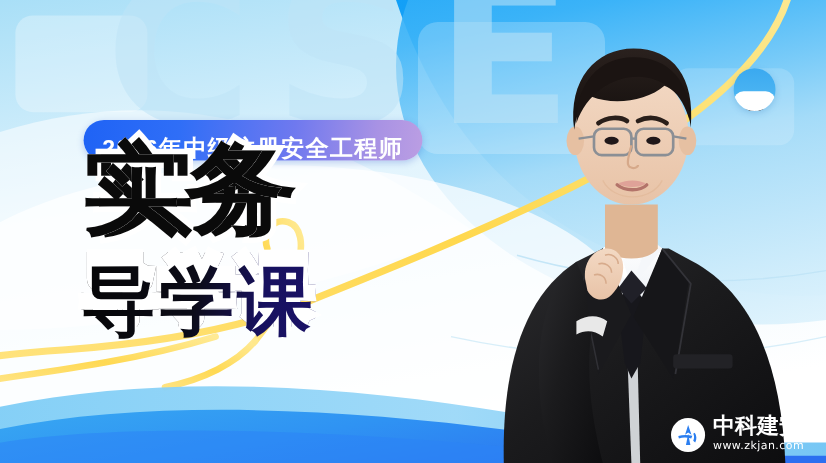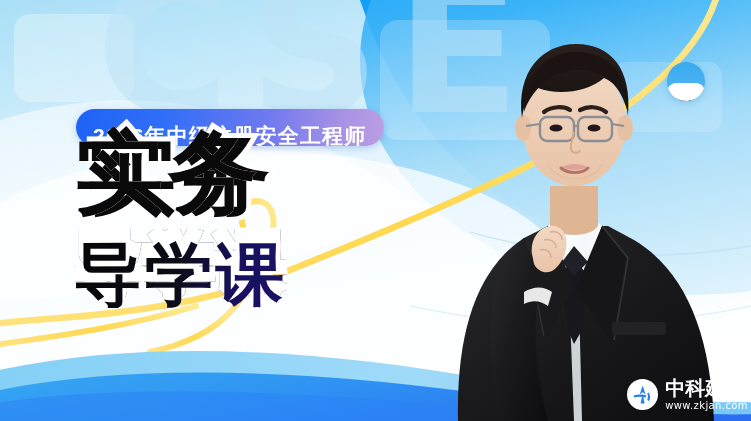--- a/index.html
+++ b/index.html
@@ -127,22 +127,22 @@
     letter-spacing:2px;
   }
 
   
   .person{position:absolute;left:398px;top:0;width:353px;height:421px;}
   .person svg{display:block;width:353px;height:421px;}
 
   
   .logo{
     position:absolute;
-    right:3px;bottom:10px;
-    display:flex;align-items:center;gap:7px;
+    right:20px;bottom:10px;
+    display:flex;align-items:flex-end;gap:7px;
   }
   .logo .mark{
     width:31px;height:31px;border-radius:50%;
     background:#ffffff;
     display:flex;align-items:center;justify-content:center;
     flex:0 0 auto;
   }
   .logo .mark svg{display:block;}
   .logo .wordmark{display:flex;flex-direction:column;line-height:1;}
   .logo .cn{

